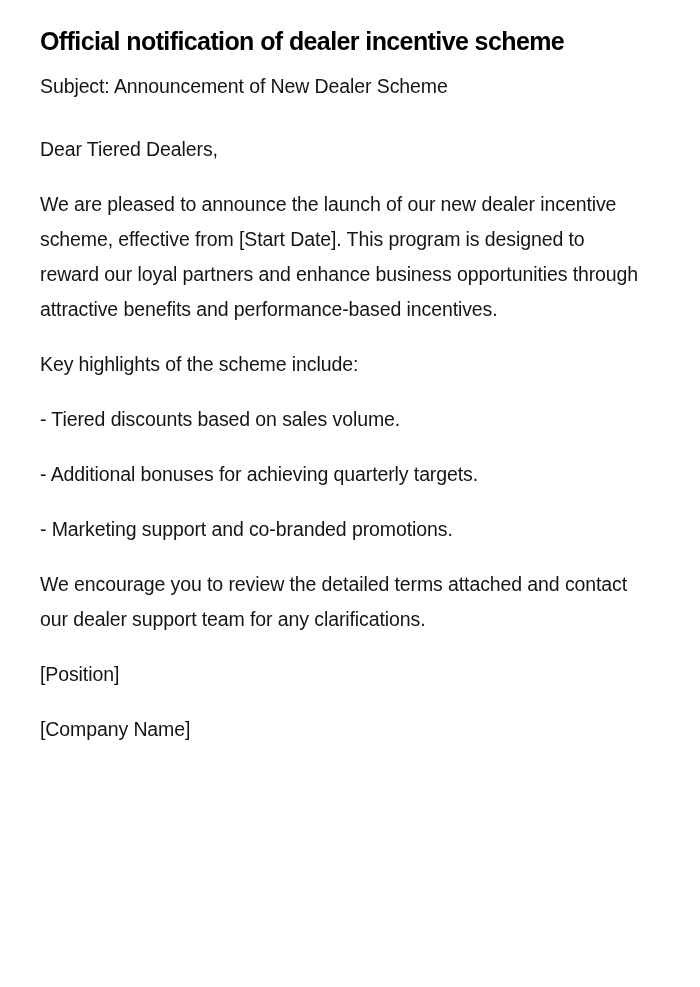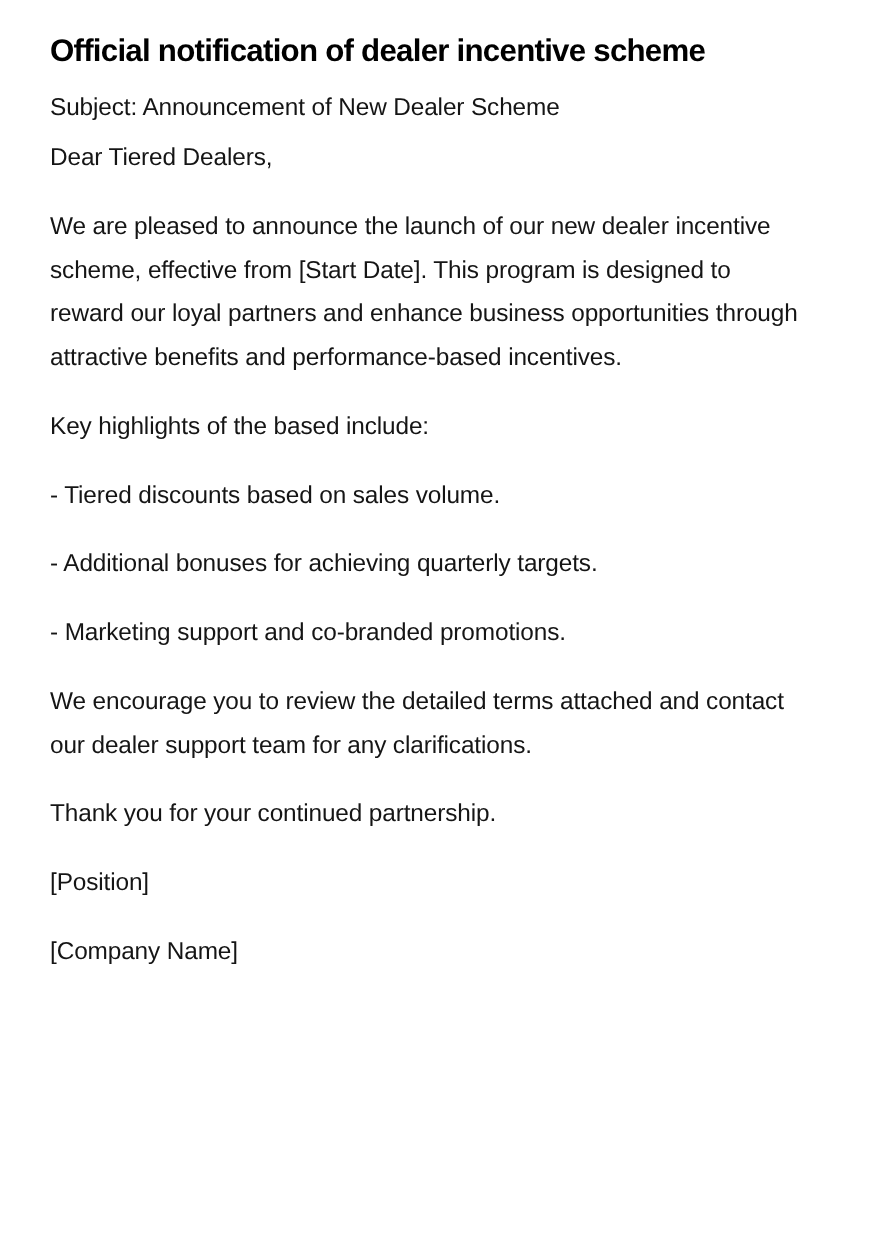--- a/index.html
+++ b/index.html
@@ -29,32 +29,31 @@
       color: #000;
     }
     .para {
       font-size: 19.5px;
       line-height: 35px;
       margin: 0 0 20px 0;
       letter-spacing: -0.1px;
       color: #151515;
     }
     .subject {
-      margin-bottom: 5px;
+      margin-bottom: 28px;
     }
   </style>
 </head>
 <body>
 
 <div class="page">
   <h1 class="title">Official notification of dealer incentive scheme</h1>
   <p class="para subject">Subject: Announcement of New Dealer Scheme</p>
   <p class="para">Dear Tiered Dealers,</p>
   <p class="para">We are pleased to announce the launch of our new dealer incentive scheme, effective from [Start Date]. This program is designed to reward our loyal partners and enhance business opportunities through attractive benefits and performance-based incentives.</p>
-  <p class="para">Key highlights of the based include:</p>
+  <p class="para">Key highlights of the scheme include:</p>
   <p class="para">- Tiered discounts based on sales volume.</p>
   <p class="para">- Additional bonuses for achieving quarterly targets.</p>
   <p class="para">- Marketing support and co-branded promotions.</p>
   <p class="para">We encourage you to review the detailed terms attached and contact our dealer support team for any clarifications.</p>
-  <p class="para">Thank you for your continued partnership.</p>
   <p class="para">[Position]</p>
   <p class="para">[Company Name]</p>
 </div>
 
 </body></html>

